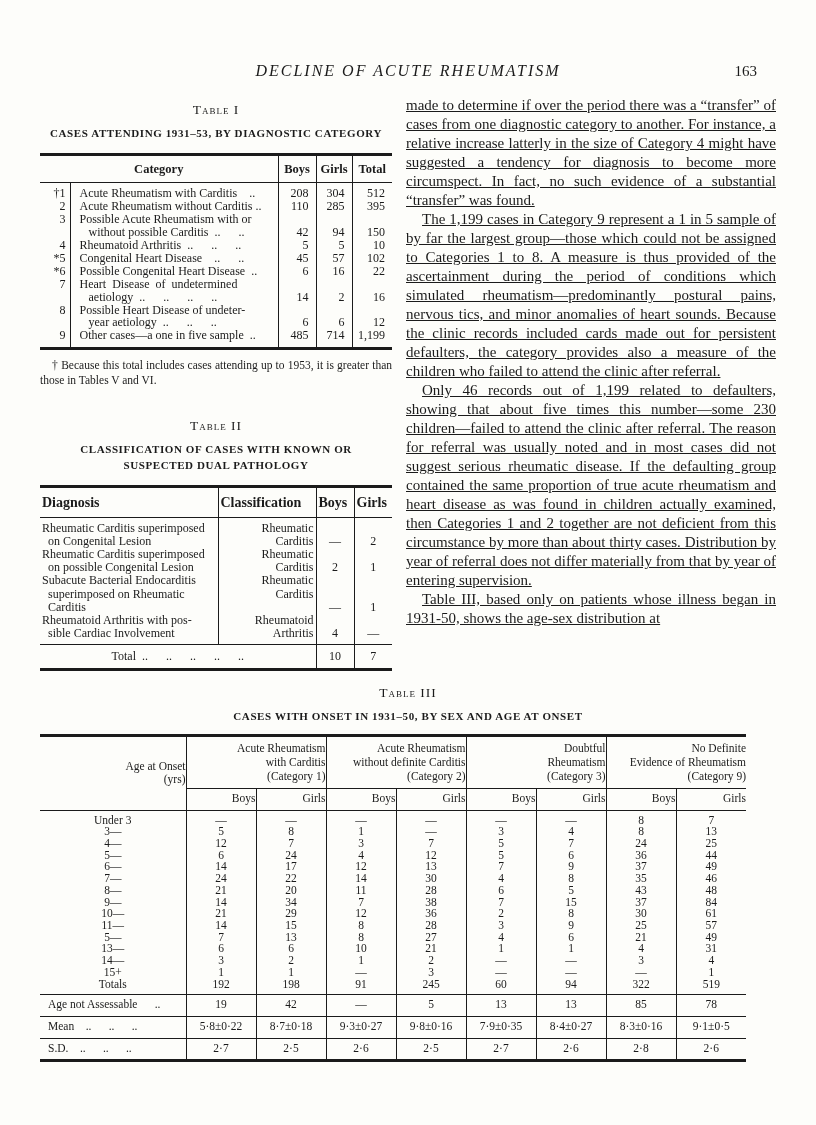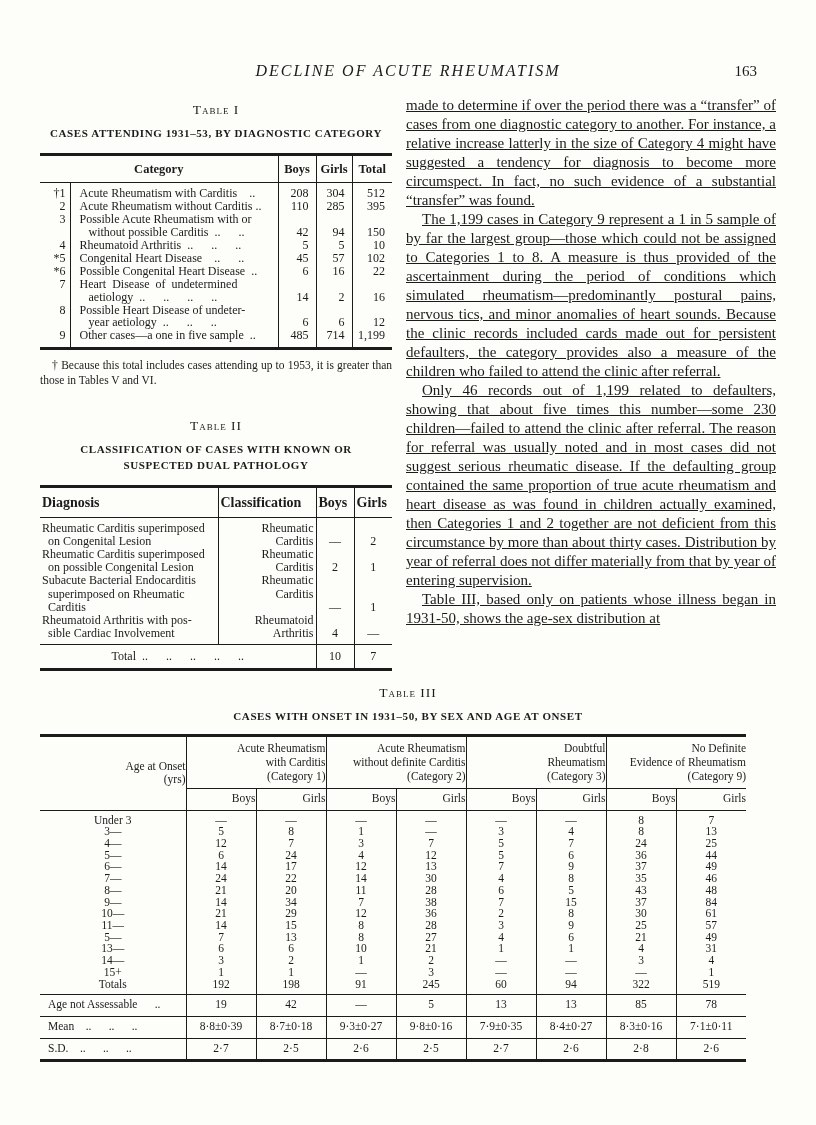--- a/index.html
+++ b/index.html
@@ -472,28 +472,28 @@
             <td>42</td>
             <td>—</td>
             <td>5</td>
             <td>13</td>
             <td>13</td>
             <td>85</td>
             <td>78</td>
           </tr>
           <tr>
             <td>Mean  ..  ..  ..</td>
-            <td>8·8±0·39</td>
+            <td>5·8±0·22</td>
             <td>8·7±0·18</td>
             <td>9·3±0·27</td>
             <td>9·8±0·16</td>
             <td>7·9±0·35</td>
             <td>8·4±0·27</td>
             <td>8·3±0·16</td>
-            <td>7·1±0·11</td>
+            <td>9·1±0·5</td>
           </tr>
           <tr>
             <td>S.D.  ..  ..  ..</td>
             <td>2·7</td>
             <td>2·5</td>
             <td>2·6</td>
             <td>2·5</td>
             <td>2·7</td>
             <td>2·6</td>
             <td>2·8</td>

